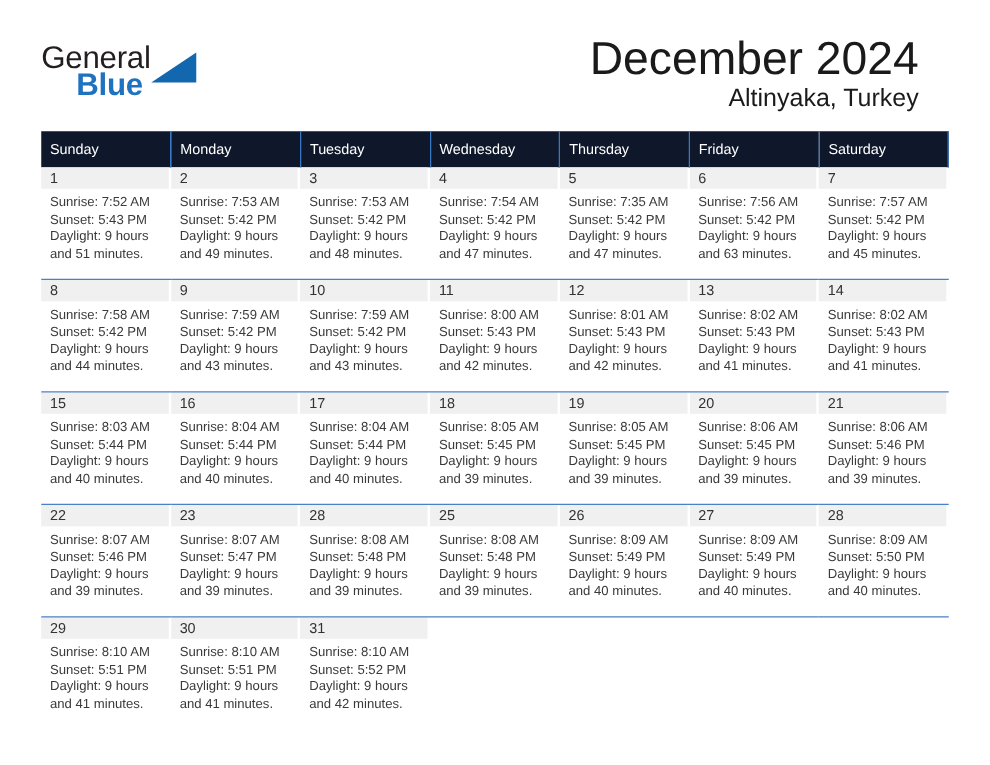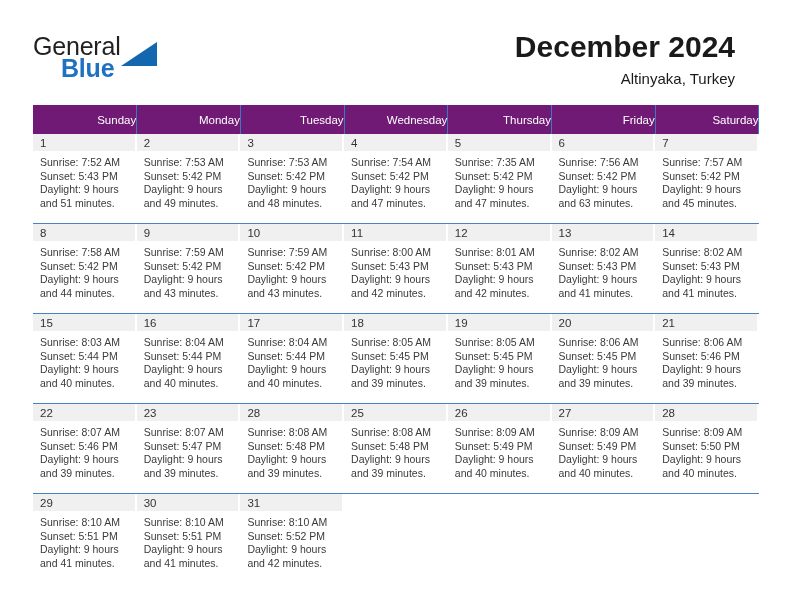--- a/index.html
+++ b/index.html
@@ -64,52 +64,52 @@
     border-left: 36px solid transparent;
     border-bottom: 24px solid #1367ae;
   }
   .title-wrap {
     position: absolute;
     right: 0;
     top: 0;
     text-align: right;
   }
   .cal-title {
-    font-size: 30px;
+    font-size: 37px;
     line-height: 38px;
     color: #1a1a1a;
-    font-weight: bold;
+    font-weight: normal;
     margin: 0;
     white-space: nowrap;
   }
   .cal-subtitle {
-    font-size: 15px;
+    font-size: 20px;
     line-height: 22px;
     color: #1a1a1a;
     margin: 2px 0 0 0;
     white-space: nowrap;
   }
 
   
   .calendar {
     position: absolute;
     left: 33px;
     top: 105px;
     width: 726px;
     border-collapse: collapse;
     table-layout: fixed;
   }
   .calendar col { width: 103.71px; }
 
   thead th {
-    background: #701a75;
+    background: #0f172a;
     color: #ffffff;
     font-size: 11.5px;
     font-weight: normal;
-    text-align: right;
+    text-align: left;
     padding: 5px 0 5px 7px;
     height: 19px;
     vertical-align: middle;
     border-right: 1px solid #3b78c3;
     margin-top: 17px;
   }
 
   tbody tr.week-row > td {
     vertical-align: top;
     padding: 0;

